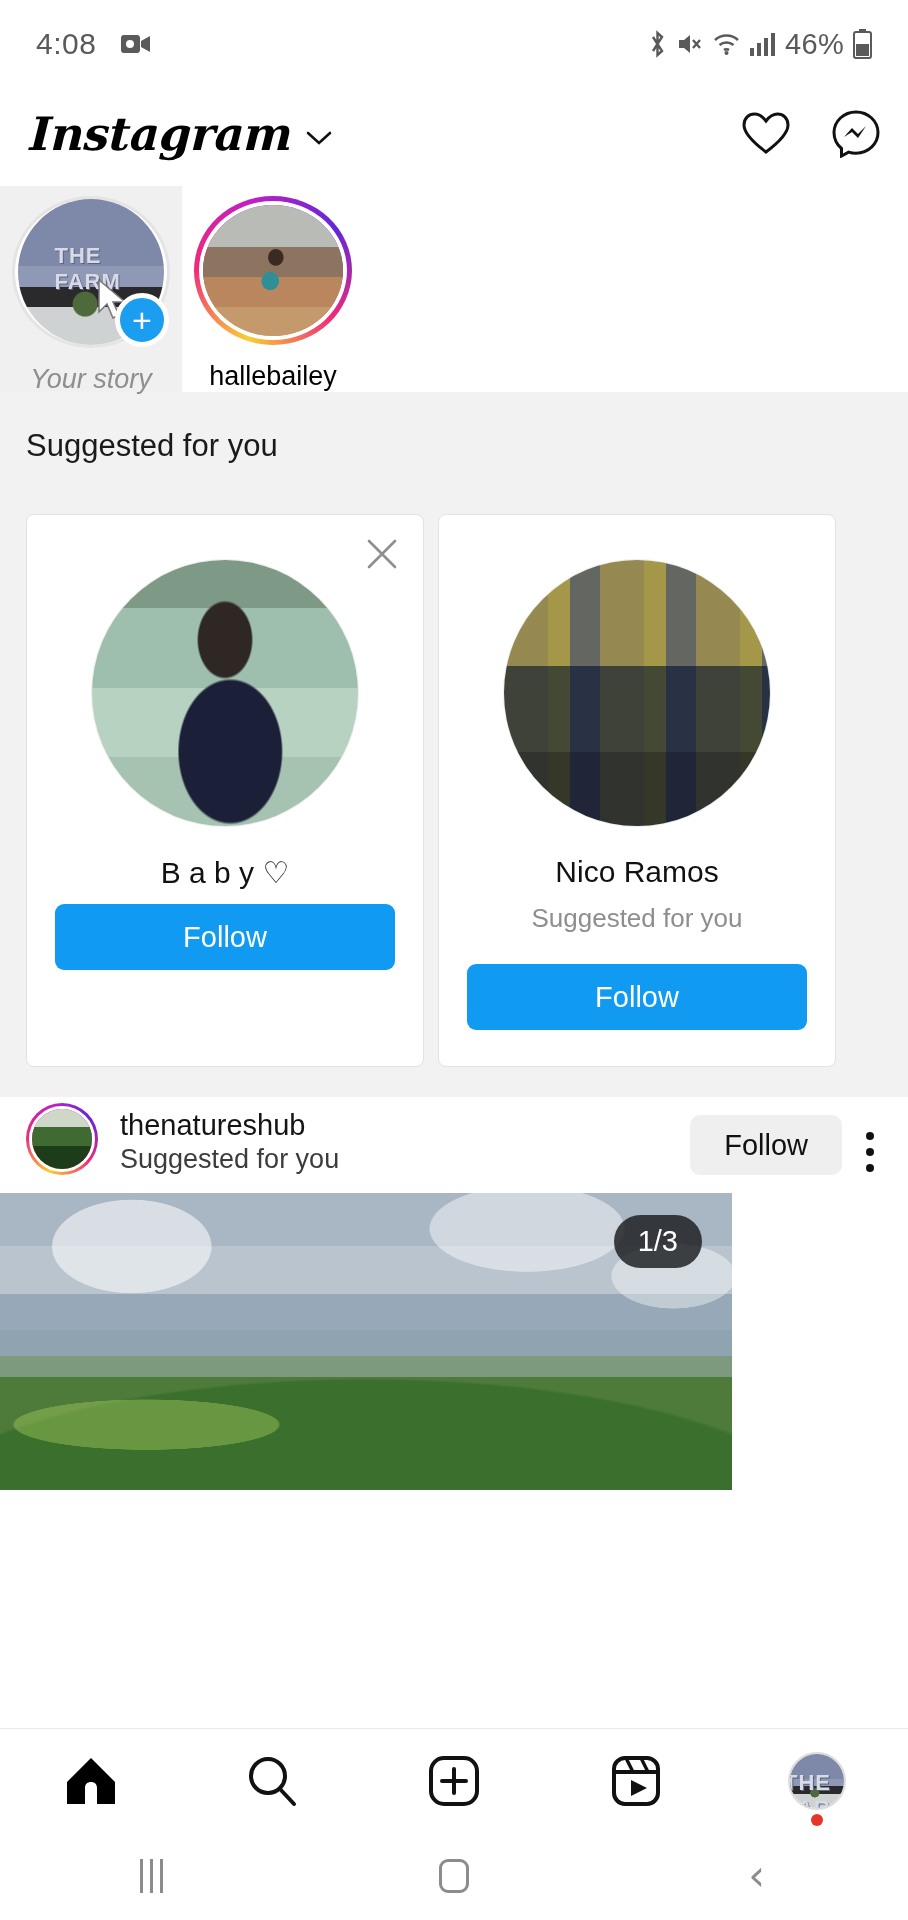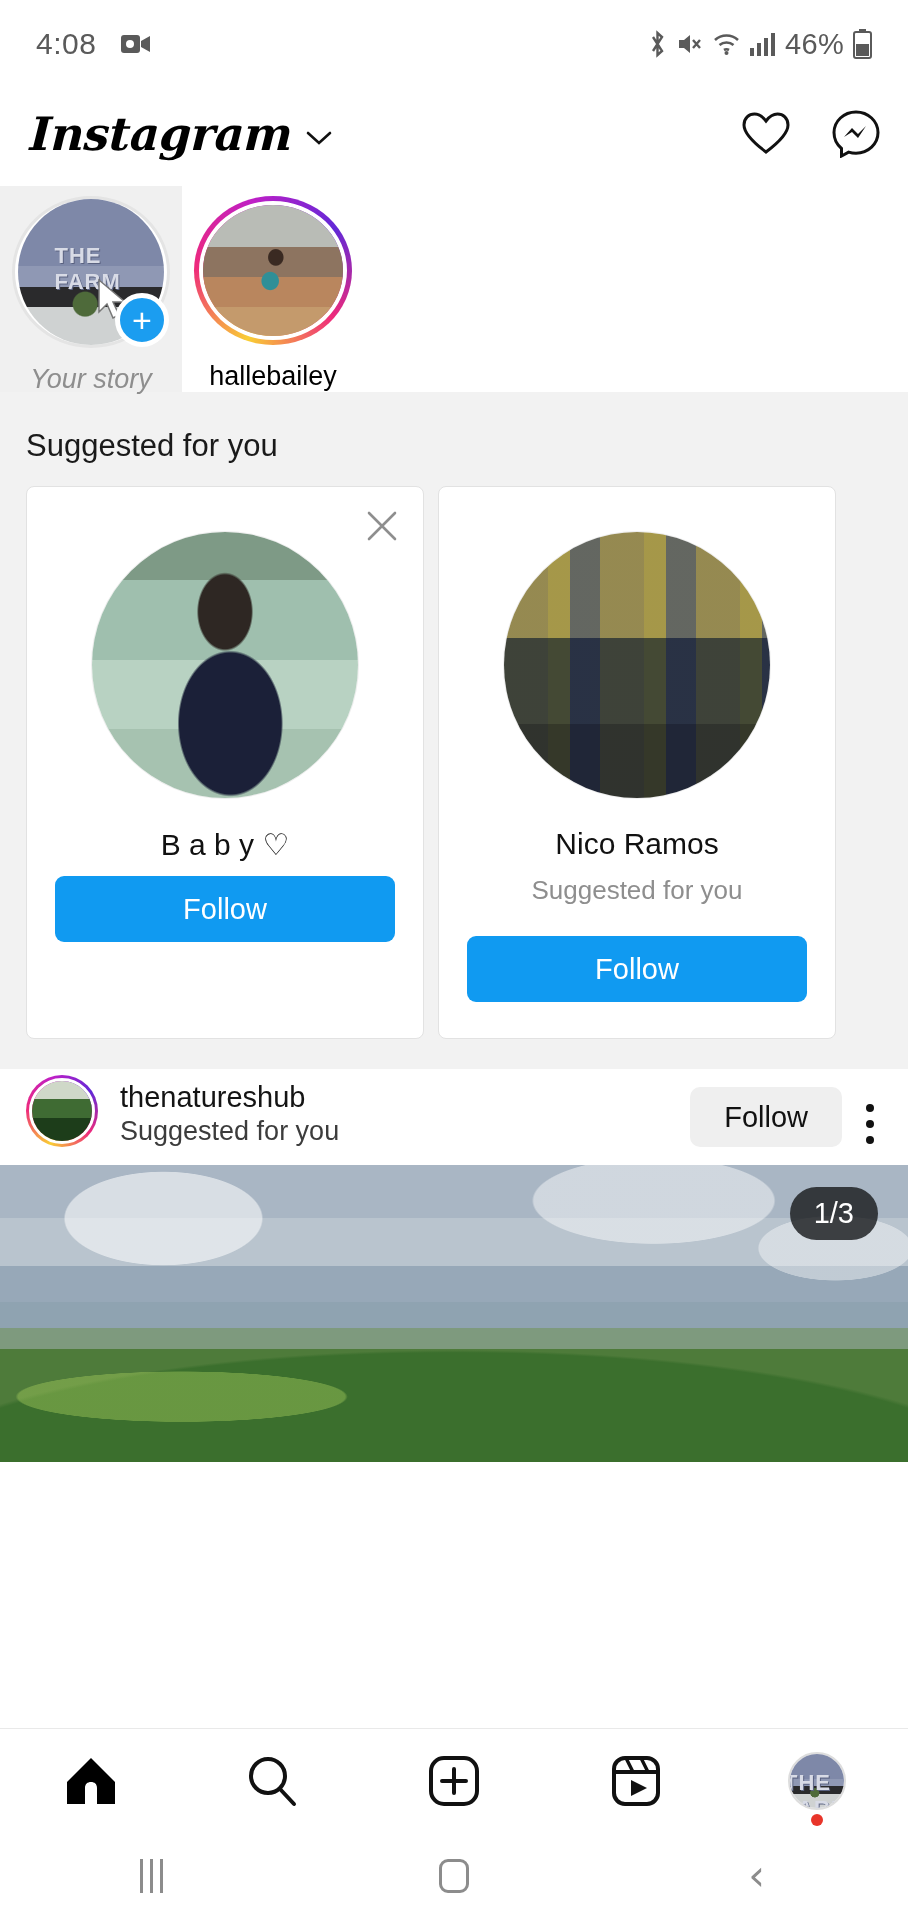--- a/index.html
+++ b/index.html
@@ -87,21 +87,21 @@
     display: flex; align-items: center; justify-content: center;
     color: #fff; font-size: 34px; line-height: 1; font-weight: 400;
   }
   .cursor-arrow { position: absolute; left: 54%; top: 54%; }
   .story-label { margin-top: 16px; font-size: 27px; color: #000; }
   .story.own .story-label { color: #8e8e8e; font-style: italic; }
 
   
   .sugg-section { background: #f2f2f2; padding-top: 22px; }
   .sugg-title { font-size: 31px; color: #1a1a1a; padding: 14px 26px 22px 26px; }
-  .sugg-row { display: flex; gap: 14px; padding: 0 26px 30px 26px; }
+  .sugg-row { display: flex; gap: 14px; padding: 0 26px 30px 26px; margin-top: 28px; }
   .sugg-card {
     flex: 0 0 398px; background: #fff; border: 1px solid #e2e2e2;
     border-radius: 8px; position: relative; padding: 44px 28px 36px 28px;
     display: flex; flex-direction: column; align-items: center;
   }
   .card-close {
     position: absolute; top: 22px; right: 24px; cursor: pointer;
   }
   .card-avatar {
     width: 268px; height: 268px; border-radius: 50%; overflow: hidden;
@@ -140,21 +140,21 @@
   .post-meta { margin-left: 22px; display: flex; flex-direction: column; gap: 2px; }
   .post-user { font-size: 29px; color: #141414; }
   .post-sub { font-size: 27px; color: #3c3c3c; }
   .btn-follow-gray {
     margin-left: auto; background: #efefef; border: none; border-radius: 10px;
     height: 60px; padding: 0 34px; font-size: 29px; color: #111;
     font-family: "Liberation Sans", sans-serif; cursor: pointer;
   }
   .post-more { margin-left: 22px; margin-right: 6px; cursor: pointer; }
   .post-img {
-    position: relative; width: 908px; height: 297px; overflow: hidden;
+    position: relative; width: 732px; height: 297px; overflow: hidden;
     background:
       radial-gradient(ellipse 120% 90% at 50% 110%, #3b6f2d 0 52%, transparent 53%),
       radial-gradient(ellipse 80% 60% at 50% 118%, #2c5a22 0 50%, transparent 51%),
       linear-gradient(#a9b6c4 0 18%, #b9c4ce 18% 34%, #97a8b8 34% 46%, #8fa3b1 46% 55%, #7e9a7e 55% 62%, #4e7b3a 62% 100%);
   }
   .post-img::before {
     content: ""; position: absolute; inset: 0;
     background:
       radial-gradient(ellipse 18% 26% at 18% 18%, rgba(255,255,255,.55) 0 60%, transparent 61%),
       radial-gradient(ellipse 22% 24% at 72% 12%, rgba(255,255,255,.45) 0 60%, transparent 61%),

